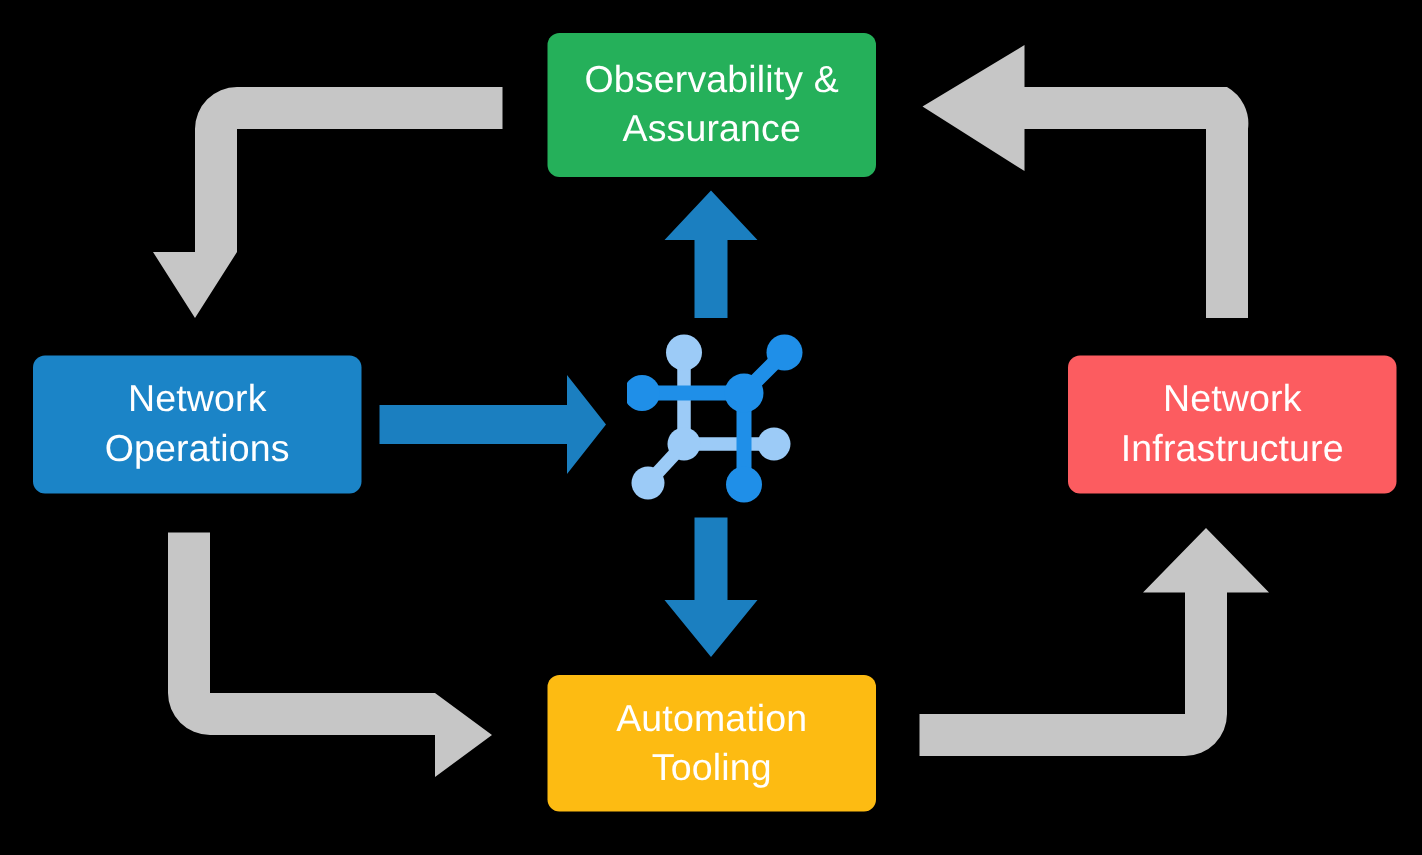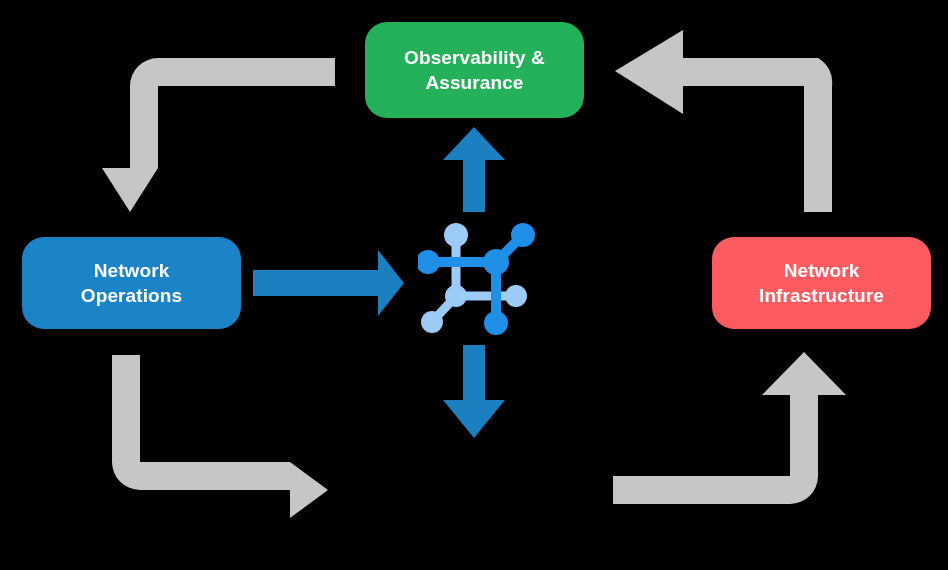--- a/index.html
+++ b/index.html
@@ -10,29 +10,29 @@
   #canvas {
     position: relative;
     width: 948px;
     height: 570px;
     background: #000000;
     overflow: hidden;
     font-family: "Liberation Sans", sans-serif;
   }
   .node-box {
     position: absolute;
-    border-radius: 22px;
+    border-radius: 8px;
     display: flex;
     align-items: center;
     justify-content: center;
     text-align: center;
     color: #ffffff;
-    font-size: 19px;
+    font-size: 25px;
     line-height: 1.32;
-    font-weight: 700;
+    font-weight: 400;
     letter-spacing: 0.1px;
     box-sizing: border-box;
     padding: 4px 10px;
   }
   .node-label {
     display: block;
     white-space: pre-line;
   }
   #box-observability {
     left: 365px; top: 22px; width: 219px; height: 96px;
@@ -139,14 +139,18 @@
   <div class="node-box" id="box-operations">
     <span class="node-label">Network
 Operations</span>
   </div>
 
   <div class="node-box" id="box-infrastructure">
     <span class="node-label">Network
 Infrastructure</span>
   </div>
 
+  <div class="node-box" id="box-automation">
+    <span class="node-label">Automation
+Tooling</span>
+  </div>
 
 </div>
 
 </body></html>

